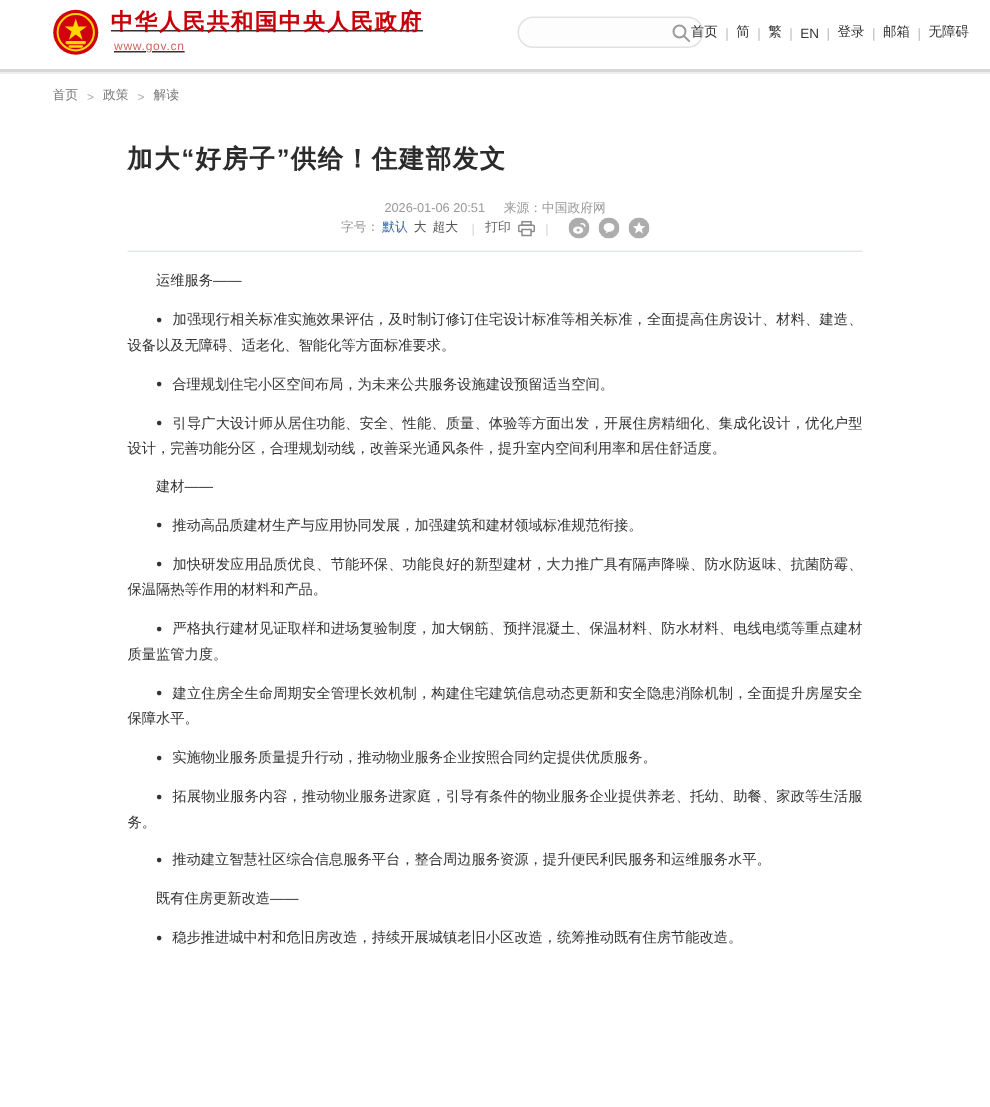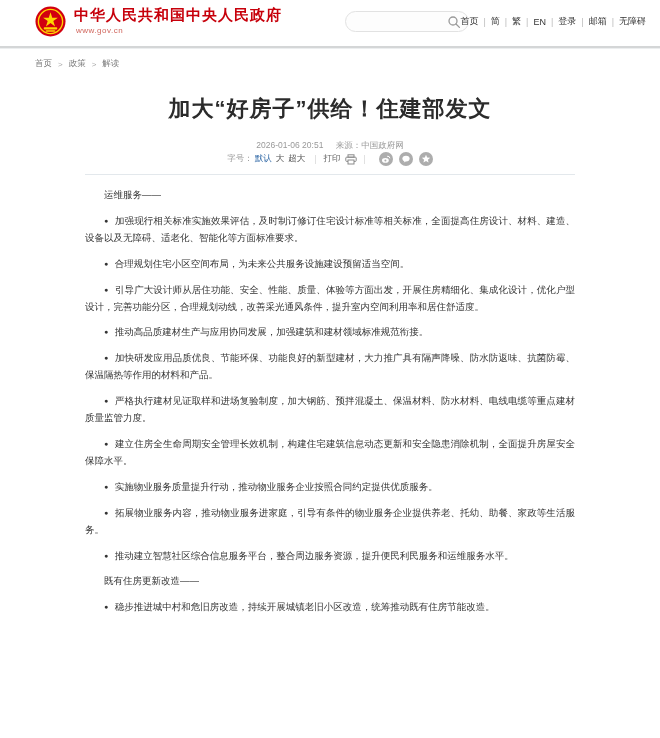--- a/index.html
+++ b/index.html
@@ -2,21 +2,21 @@
 <html><head>
 <meta charset="utf-8">
 <style>
   * { margin:0; padding:0; box-sizing:border-box; }
   html,body { background:#ffffff; }
   body { font-family:"Liberation Sans","DejaVu Sans",sans-serif; color:#333; }
   .page { position:relative; width:660px; height:738px; background:#fff; overflow:hidden; }
 
   
   .header { position:relative; height:46px; background:#fff; }
-  .logo-wrap { position:absolute; left:35px; top:6px; display:flex; align-items:flex-start; }
+  .logo-wrap { position:absolute; left:35px; top:6px; display:flex; align-items:flex-start;text-decoration:underline; }
   .emblem { width:31px; height:31px; flex:0 0 auto; }
   .site-id { margin-left:8px; }
   .site-title { font-size:15px; font-weight:bold; color:#c7000b; letter-spacing:1px; line-height:18px; }
   .site-url { font-size:8px; color:#d0655c; margin-top:2px; margin-left:2px; letter-spacing:0.5px; }
 
   .search-box { position:absolute; left:345px; top:11px; width:124px; height:21px;
     border:1px solid #e2e2e2; background:#fdfdfd; border-radius:11px; }
   .search-icon { position:absolute; right:7px; top:3px; }
 
   .top-nav { position:absolute; right:14px; top:15px; font-size:9px; color:#333;
@@ -27,21 +27,21 @@
   .header-divider { height:3px; background:#d4d6d7; border-bottom:1px solid #eceeef; }
 
   
   .breadcrumb { margin:9px 0 0 35px; font-size:8.5px; color:#777;
     display:flex; align-items:center; }
   .breadcrumb .crumb { color:#777; cursor:pointer; }
   .breadcrumb .bc-sep { color:#aaa; margin:0 6px; font-size:8px; }
 
   
   .article { width:490px; margin:0 auto; }
-  .article-title { margin-top:24px; text-align:center; font-size:22px; font-weight:600;
+  .article-title { margin-top:24px; font-size:17px; font-weight:600;
     color:#2b2b2b; letter-spacing:1px; }
 
   .meta-row { margin-top:16px; display:flex; justify-content:space-between; align-items:center;
     font-size:8.5px; color:#999; padding-bottom:8px; border-bottom:1px solid #e3e8ec;flex-direction:column; }
   .meta-left { white-space:nowrap; }
   .meta-left .src { margin-left:10px; }
   .meta-right { display:flex; align-items:center; white-space:nowrap; }
   .fs-label { color:#999; }
   .fs-opt { margin:0 2px; color:#555; cursor:pointer; }
   .fs-opt.active { color:#2d66a5; }
@@ -155,20 +155,21 @@
         </span>
       </div>
     </div>
 
     <div class="article-body">
 
     <p class="sec-heading">运维服务——</p>
         <p class="bullet"><span class="dot">●</span>&nbsp;加强现行相关标准实施效果评估，及时制订修订住宅设计标准等相关标准，全面提高住房设计、材料、建造、设备以及无障碍、适老化、智能化等方面标准要求。</p>
         <p class="bullet"><span class="dot">●</span>&nbsp;合理规划住宅小区空间布局，为未来公共服务设施建设预留适当空间。</p>
         <p class="bullet"><span class="dot">●</span>&nbsp;引导广大设计师从居住功能、安全、性能、质量、体验等方面出发，开展住房精细化、集成化设计，优化户型设计，完善功能分区，合理规划动线，改善采光通风条件，提升室内空间利用率和居住舒适度。</p>
+        <p class="sec-heading">建材——</p>
         <p class="bullet"><span class="dot">●</span>&nbsp;推动高品质建材生产与应用协同发展，加强建筑和建材领域标准规范衔接。</p>
         <p class="bullet"><span class="dot">●</span>&nbsp;加快研发应用品质优良、节能环保、功能良好的新型建材，大力推广具有隔声降噪、防水防返味、抗菌防霉、保温隔热等作用的材料和产品。</p>
         <p class="bullet"><span class="dot">●</span>&nbsp;严格执行建材见证取样和进场复验制度，加大钢筋、预拌混凝土、保温材料、防水材料、电线电缆等重点建材质量监管力度。</p>
         <p class="bullet"><span class="dot">●</span>&nbsp;建立住房全生命周期安全管理长效机制，构建住宅建筑信息动态更新和安全隐患消除机制，全面提升房屋安全保障水平。</p>
         <p class="bullet"><span class="dot">●</span>&nbsp;实施物业服务质量提升行动，推动物业服务企业按照合同约定提供优质服务。</p>
         <p class="bullet"><span class="dot">●</span>&nbsp;拓展物业服务内容，推动物业服务进家庭，引导有条件的物业服务企业提供养老、托幼、助餐、家政等生活服务。</p>
         <p class="bullet"><span class="dot">●</span>&nbsp;推动建立智慧社区综合信息服务平台，整合周边服务资源，提升便民利民服务和运维服务水平。</p>
         <p class="sec-heading">既有住房更新改造——</p>
         <p class="bullet"><span class="dot">●</span>&nbsp;稳步推进城中村和危旧房改造，持续开展城镇老旧小区改造，统筹推动既有住房节能改造。</p>
       </div>

